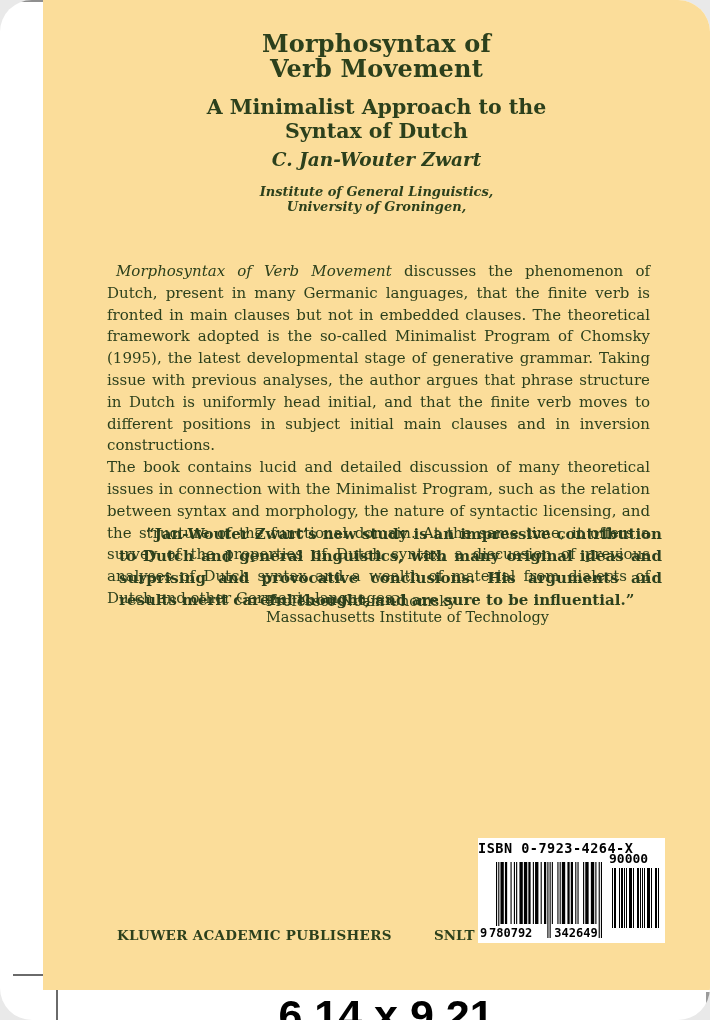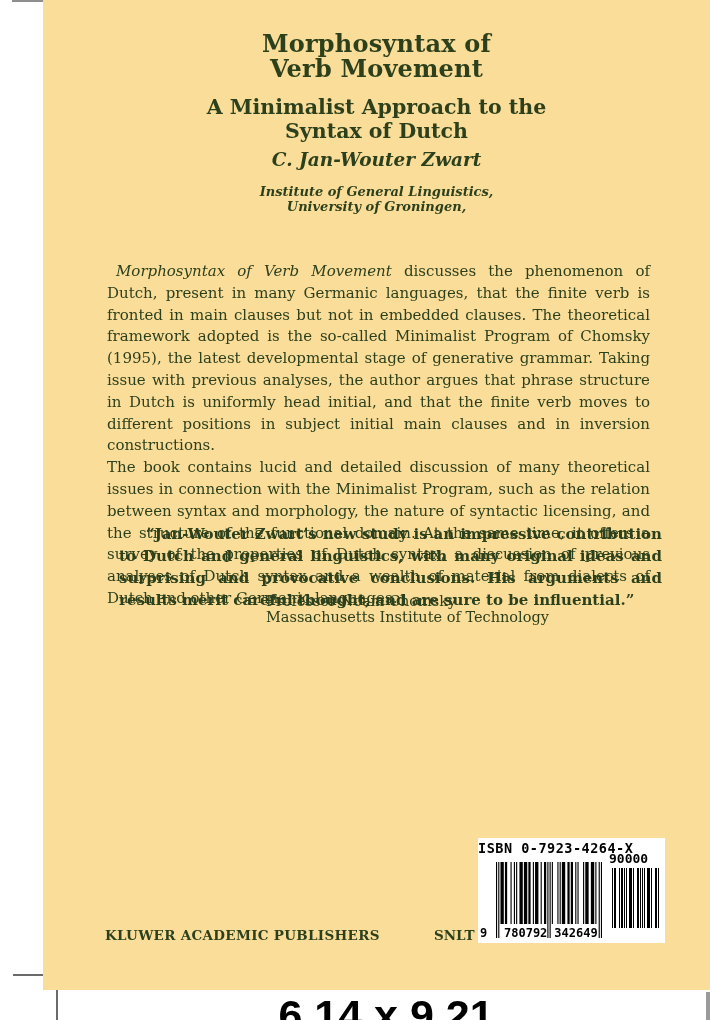--- a/index.html
+++ b/index.html
@@ -1,19 +1,20 @@
 <!DOCTYPE html>
 <html><head>
 <meta charset="utf-8">
 <style>
   html,body{margin:0;padding:0;background:#e9e9e9;}
   .page{
     position:relative;width:710px;height:1020px;margin:0 auto;
     background:#ffffff;overflow:hidden;
     font-family:"DejaVu Serif","Liberation Serif",serif;
+    border-radius:32px;
   }
   .cover{
     position:absolute;left:43px;top:0;width:667px;height:990px;
     background:#fbdd9a;color:#2c401c;
   }
   .center{ text-align:center; }
   .title{
     position:absolute;left:0;top:31px;width:100%;
     font-size:24px;font-weight:bold;line-height:25px;letter-spacing:0.2px;
   }
@@ -39,21 +40,21 @@
   .quote{
     position:absolute;left:64px;top:511px;width:543px;
     font-size:15px;font-weight:bold;line-height:22px;text-align:justify;
     text-indent:27px;margin:12px;
   }
   .attribution{
     position:absolute;right:44px;top:594px;width:400px;
     font-size:14.5px;line-height:15.5px;
   }
   .publisher{
-    position:absolute;left:62px;top:927px;
+    position:absolute;left:74px;top:927px;
     font-size:13.5px;font-weight:bold;letter-spacing:0.3px;
   }
   .series{
     position:absolute;left:352px;top:927px;
     font-size:13.5px;font-weight:bold;margin-left:39px;
   }
   .barcode-box{
     position:absolute;left:435px;top:838px;width:187px;height:105px;
     background:#ffffff;color:#000;
     font-family:"DejaVu Sans Mono","Liberation Mono",monospace;
@@ -62,21 +63,21 @@
     position:absolute;left:0;top:2px;width:100%;text-align:left;
     font-size:13.5px;font-weight:bold;letter-spacing:0.5px;white-space:nowrap;
   }
   .ean-svg{ position:absolute;left:18px;top:24px; }
   .ean-svg rect, .addon-svg rect{ fill:#000; }
   .ean-digit{
     position:absolute;top:88px;font-size:12px;font-weight:bold;
     background:#fff;white-space:nowrap;
   }
   .d9{ left:2px; }
-  .g1{ left:26px;width:41px;text-align:left; }
+  .g1{ left:11px;width:41px;text-align:left; }
   .g2{ left:76px;width:44px;text-align:center; }
   .addon-text{
     position:absolute;left:131px;top:13px;width:52px;text-align:left;
     font-size:13px;font-weight:bold;
   }
   .addon-svg{ position:absolute;left:133px;top:30px; }
   .mark{ position:absolute;background:#6a6a6a; }
   .mark-top{ left:12px;top:0;width:31px;height:2px;background:#8f8f8f; }
   .mark-bl-h{ left:13px;top:974px;width:30px;height:2px; }
   .mark-bl-v{ left:56px;top:990px;width:2px;height:30px; }

